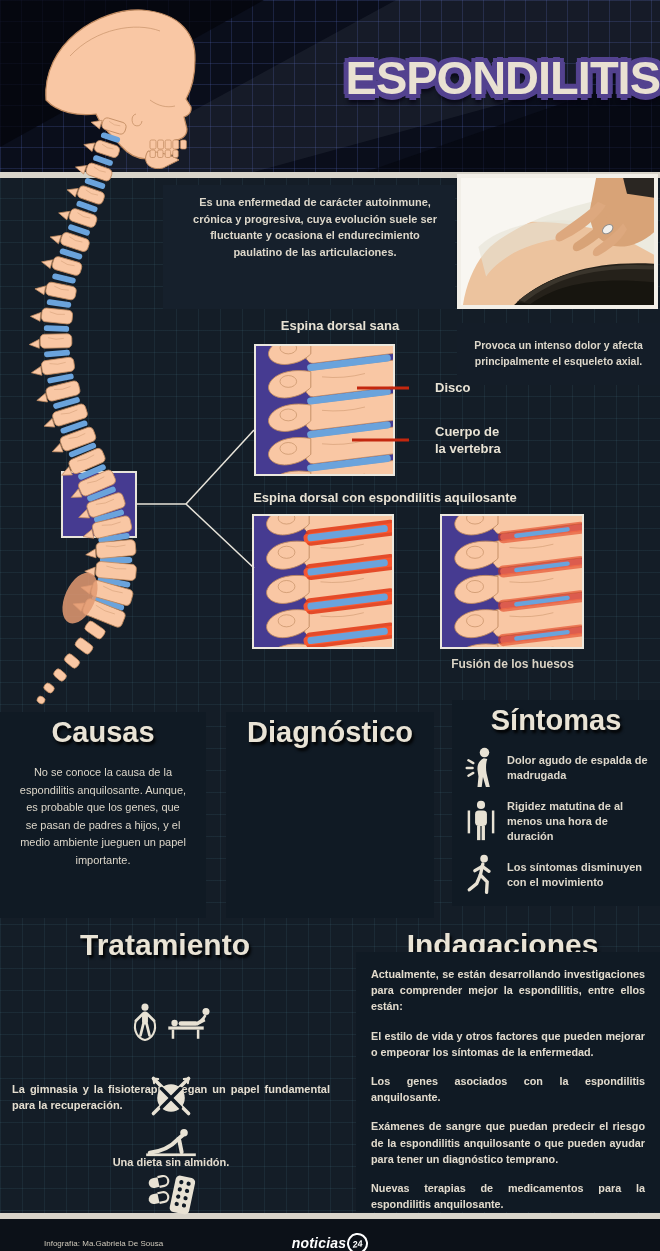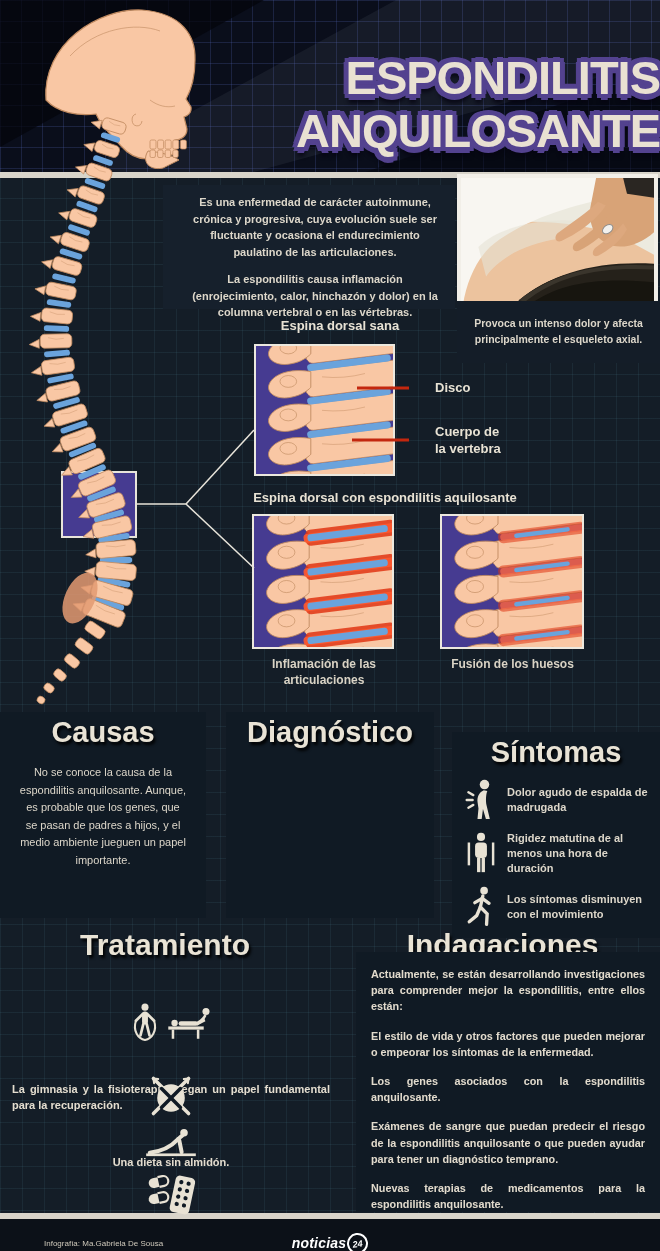--- a/index.html
+++ b/index.html
@@ -38,21 +38,21 @@
       0 9px 4px rgba(5,4,18,0.9);
     margin-top: 31px;
   }
   .panel{position:absolute;background:#101a24;z-index:2;box-sizing:border-box;}
   .intro{left:163px;top:185px;width:292px;height:124px;padding:9px 12px;
     font-size:11px;font-weight:bold;text-align:center;line-height:1.5;background:#16202c;}
   .intro p{margin:0 0 11px 12px;}
   .photo-frame{position:absolute;left:457px;top:174px;width:201px;height:135px;
     background:#fff;border:4px solid #f2efe8;box-sizing:border-box;z-index:2;}
   .photo-frame svg{display:block;width:100%;height:100%;}
-  .photo-caption{left:457px;top:301px;width:203px;height:62px;display:flex;align-items:center;
+  .photo-caption{left:457px;top:323px;width:203px;height:62px;display:flex;align-items:center;
     justify-content:center;text-align:center;font-size:10.5px;font-weight:bold;
     padding:4px 12px;line-height:1.5;background:#141d28;}
   .sec-label{position:absolute;z-index:3;font-weight:bold;font-size:13px;color:#e8e2d4;text-align:center;}
   .diagram-box{position:absolute;background:#463b91;border:2px solid #ece8de;z-index:3;box-sizing:border-box;}
   .diagram-box svg{display:block;width:100%;height:100%;}
   .anno{position:absolute;z-index:4;font-weight:bold;font-size:13px;color:#e8e2d4;line-height:1.3;padding-left:21px;}
   .cap{position:absolute;z-index:3;font-weight:bold;font-size:12px;color:#d9d3c5;text-align:center;line-height:1.35;}
   .spine-box{position:absolute;left:61px;top:471px;width:76px;height:67px;background:#463b91;
     border:2px solid #e8e4da;z-index:4;box-sizing:border-box;}
   #spine-illustration{position:absolute;left:0;top:0;width:230px;height:720px;z-index:5;pointer-events:none;}
@@ -85,28 +85,26 @@
 <div class="canvas">
 
   <div class="top-band">
     <div class="tb-shade1"></div>
     <div class="tb-beam"></div>
     <div class="tb-shade2"></div>
   </div>
 
   <div class="title">
     <div>ESPONDILITIS</div>
-    <div>ANQUILOSANTE</div>
   </div>
 
   <div class="divider" style="top:172px"></div>
 
   <div class="panel intro">
     <p>Es una enfermedad de carácter autoinmune, crónica y progresiva, cuya evolución suele ser fluctuante y ocasiona el endurecimiento paulatino de las articulaciones.</p>
-    <p>La espondilitis causa inflamación (enrojecimiento, calor, hinchazón y dolor) en la columna vertebral o en las vértebras.</p>
   </div>
 
   <div class="photo-frame">
     <svg viewBox="0 0 200 129" preserveAspectRatio="none">
       <rect width="200" height="129" fill="#eceadf"></rect>
       <path d="M-5,55 C40,40 120,40 170,62 L200,78 L200,129 L-5,129 Z" fill="#ecc39e"></path>
       <path d="M0,0 L150,0 L160,18 C120,28 70,38 30,70 C16,84 6,104 2,129 L-5,129 Z" fill="#f8f6f1"></path>
       <path d="M18,70 C40,48 90,40 120,44 L100,62 C70,66 40,80 26,100 Z" fill="#e6e2d6" opacity="0.6"></path>
       <path d="M55,129 C85,100 130,86 200,90 L200,129 Z" fill="#17150f"></path>
       <path d="M58,126 C95,96 140,84 200,87 L200,106 C140,100 100,108 72,128 Z" fill="#25211a"></path>
@@ -297,21 +295,20 @@
         <rect x="72" y="82.8" width="56" height="4.4" rx="2.2" fill="#6aa3dc"></rect>
         </g>
         <g transform="rotate(-7 95 119)">
         <rect x="56" y="113" width="88" height="12" rx="5" fill="#e03514" opacity="0.55"></rect>
         <rect x="58" y="115.5" width="84" height="7" rx="3" fill="#ff7050" opacity="0.65"></rect>
         <rect x="72" y="116.8" width="56" height="4.4" rx="2.2" fill="#6aa3dc"></rect>
         </g>
       </svg>
     </div>
 
-  <div class="cap" style="left:238px;top:656px;width:172px">Inflamación de las articulaciones</div>
   <div class="cap" style="left:430px;top:656px;width:165px">Fusión de los huesos</div>
 
   <div class="spine-box"></div>
   <svg id="spine-illustration" viewBox="0 0 230 720">
       <path d="M46,100 C42,44 98,8 142,10 C182,13 196,36 195,60 C195,78 190,92 186,99
         L191,107 C192,113 187,116 184,117 L187,129 C187,137 180,140 175,140 L176,148
         C176,154 170,157 163,157 L147,159 C137,159 128,154 121,146 C111,135 101,126 96,114
         C78,116 58,113 46,100 Z" fill="#f9c7a4" stroke="#c08a60" stroke-width="1.2"></path>
       <path d="M148,151 C141,162 150,171 163,168 L179,160 C172,155 159,152 148,151 Z" fill="#f9c7a4" stroke="#c08a60" stroke-width="1"></path>
       <rect x="150" y="140" width="6" height="9" rx="1.5" fill="#f9c7a4" stroke="#c08a60" stroke-width="0.7"></rect>
@@ -534,21 +531,21 @@
 
   <div class="panel" style="left:0;top:712px;width:206px;height:206px">
     <div class="col-title">Causas</div>
     <div class="col-text" style="padding:0 19px">No se conoce la causa de la espondilitis anquilosante. Aunque, es probable que los genes, que se pasan de padres a hijos, y el medio ambiente jueguen un papel importante.</div>
   </div>
 
   <div class="panel" style="left:226px;top:712px;width:208px;height:206px">
     <div class="col-title">Diagnóstico</div>
   </div>
 
-  <div class="panel" style="left:452px;top:732px;width:208px;height:206px">
+  <div class="panel" style="left:452px;top:700px;width:208px;height:206px">
     <div class="col-title">Síntomas</div>
     <div class="sym-row">
       <svg width="34" height="42" viewBox="0 0 24 30">
         <g fill="#e8e2d4">
           <circle cx="14.5" cy="4" r="3.4"></circle>
           <path d="M14,8 C10.5,9.5 9,13 9.6,17 L10.2,21 L9.5,28.5 L12.5,28.5 L13.4,21.5 L15.5,28.5 L18.3,28.5 L16,19 C15.3,15.5 15.5,11 16.5,8.5 Z"></path>
         </g>
         <g stroke="#e8e2d4" stroke-width="1.7" stroke-linecap="round">
           <path d="M6.5,11.5 L3,9.5"></path>
             <path d="M6,15 L1.8,15"></path>

